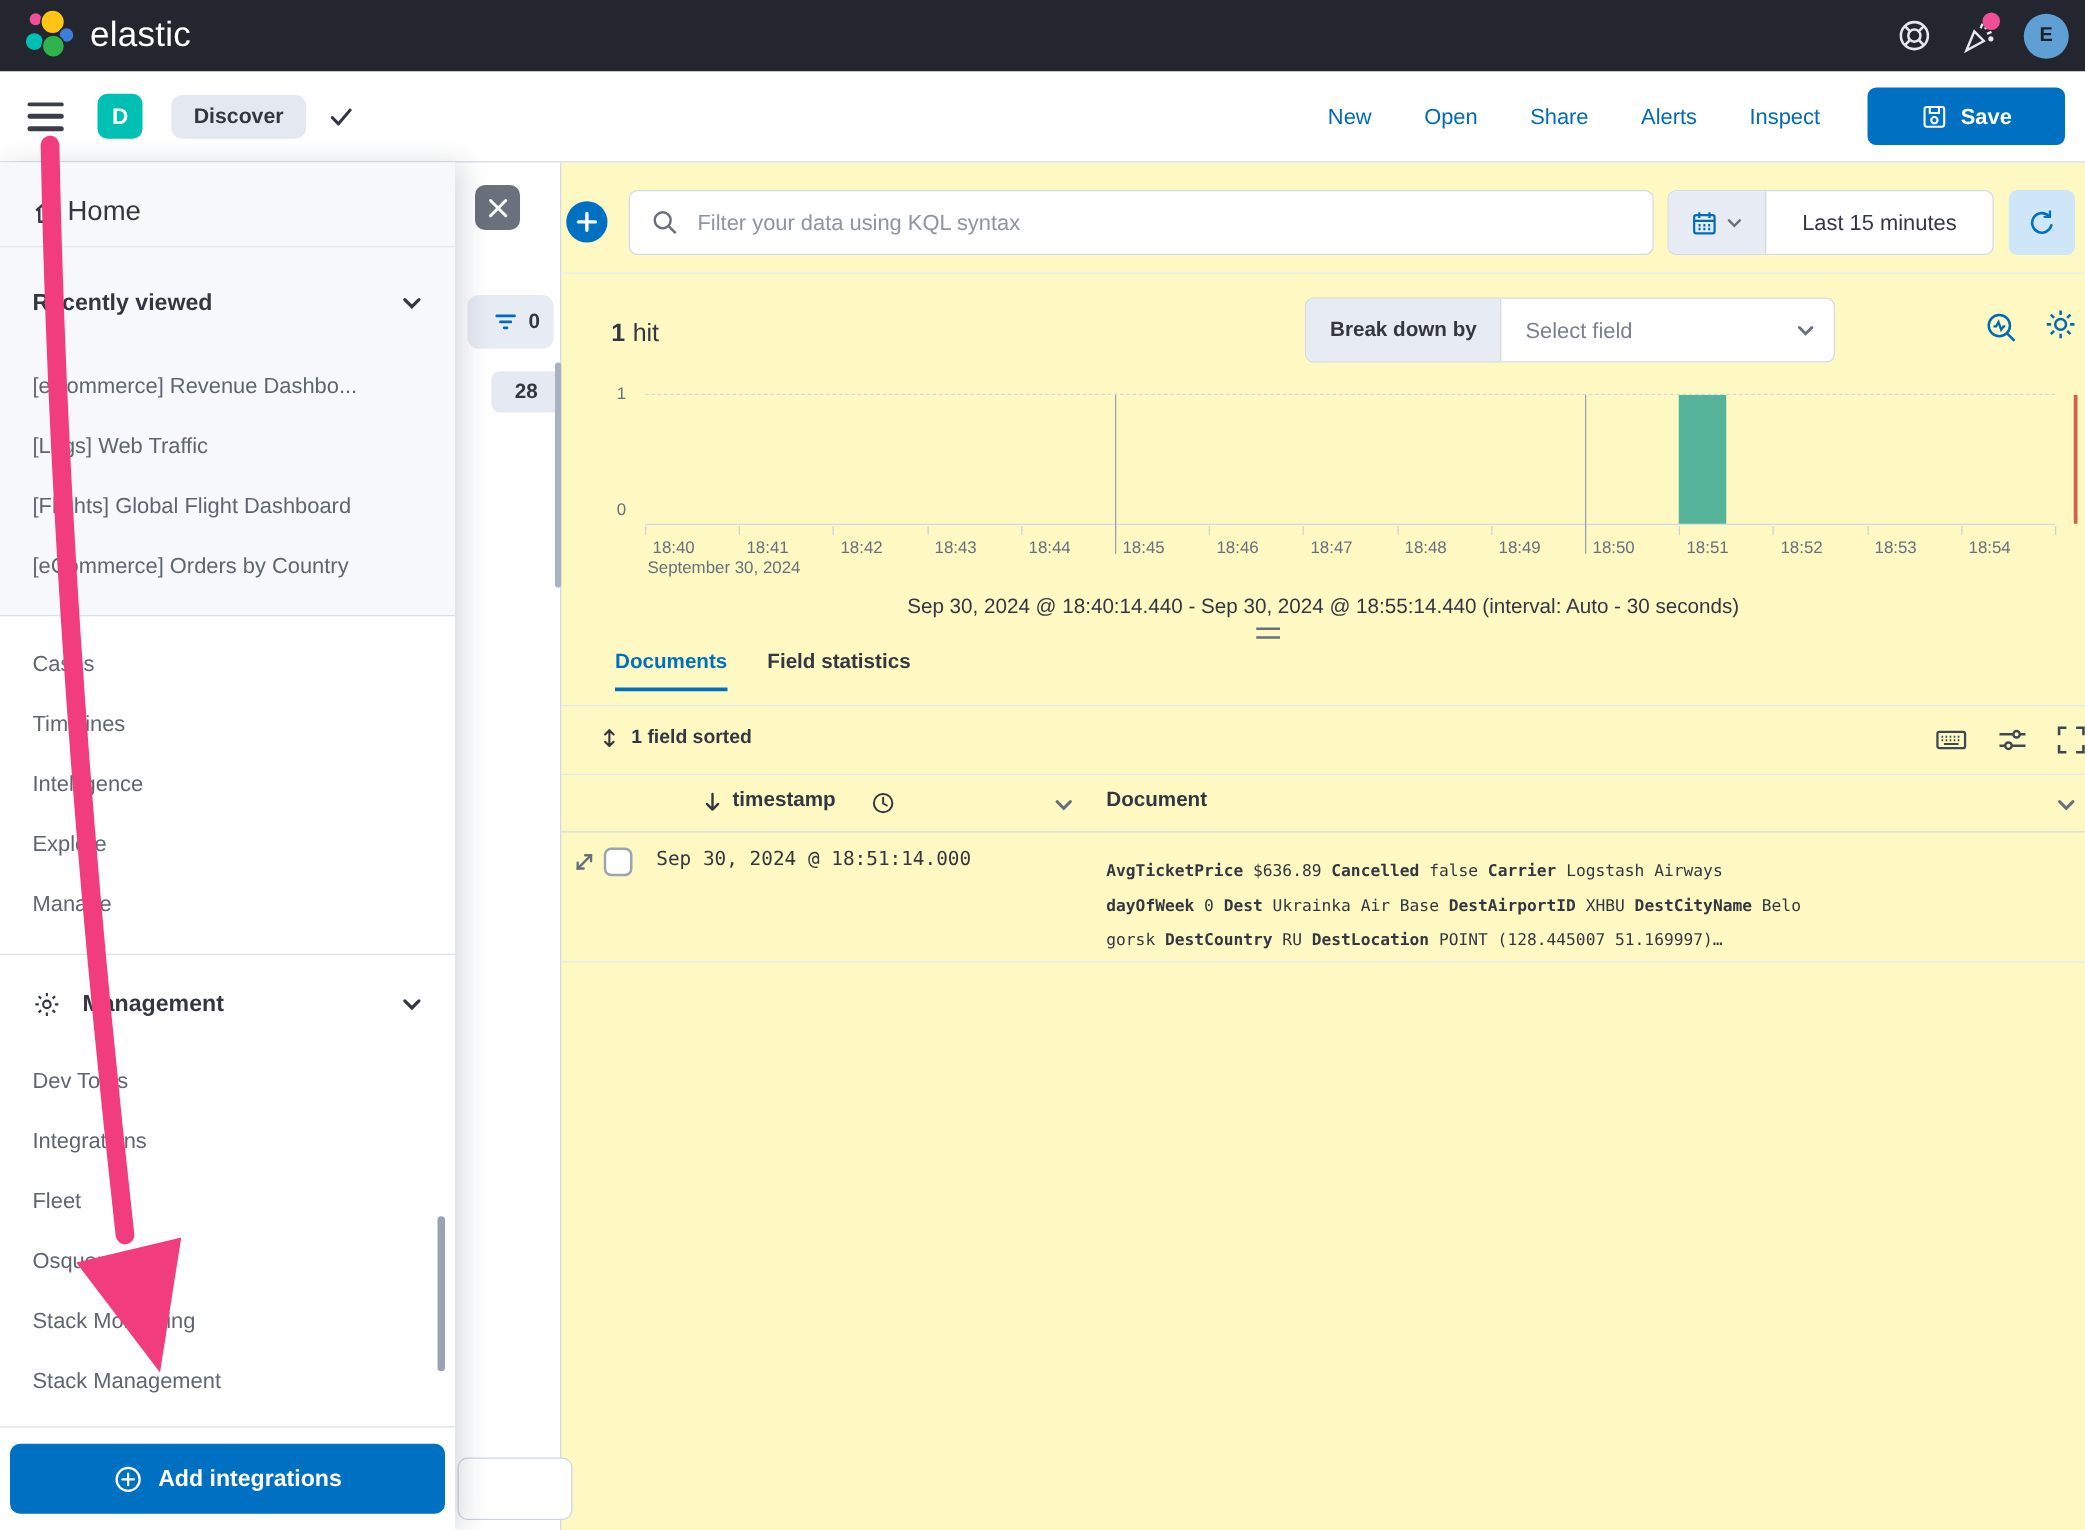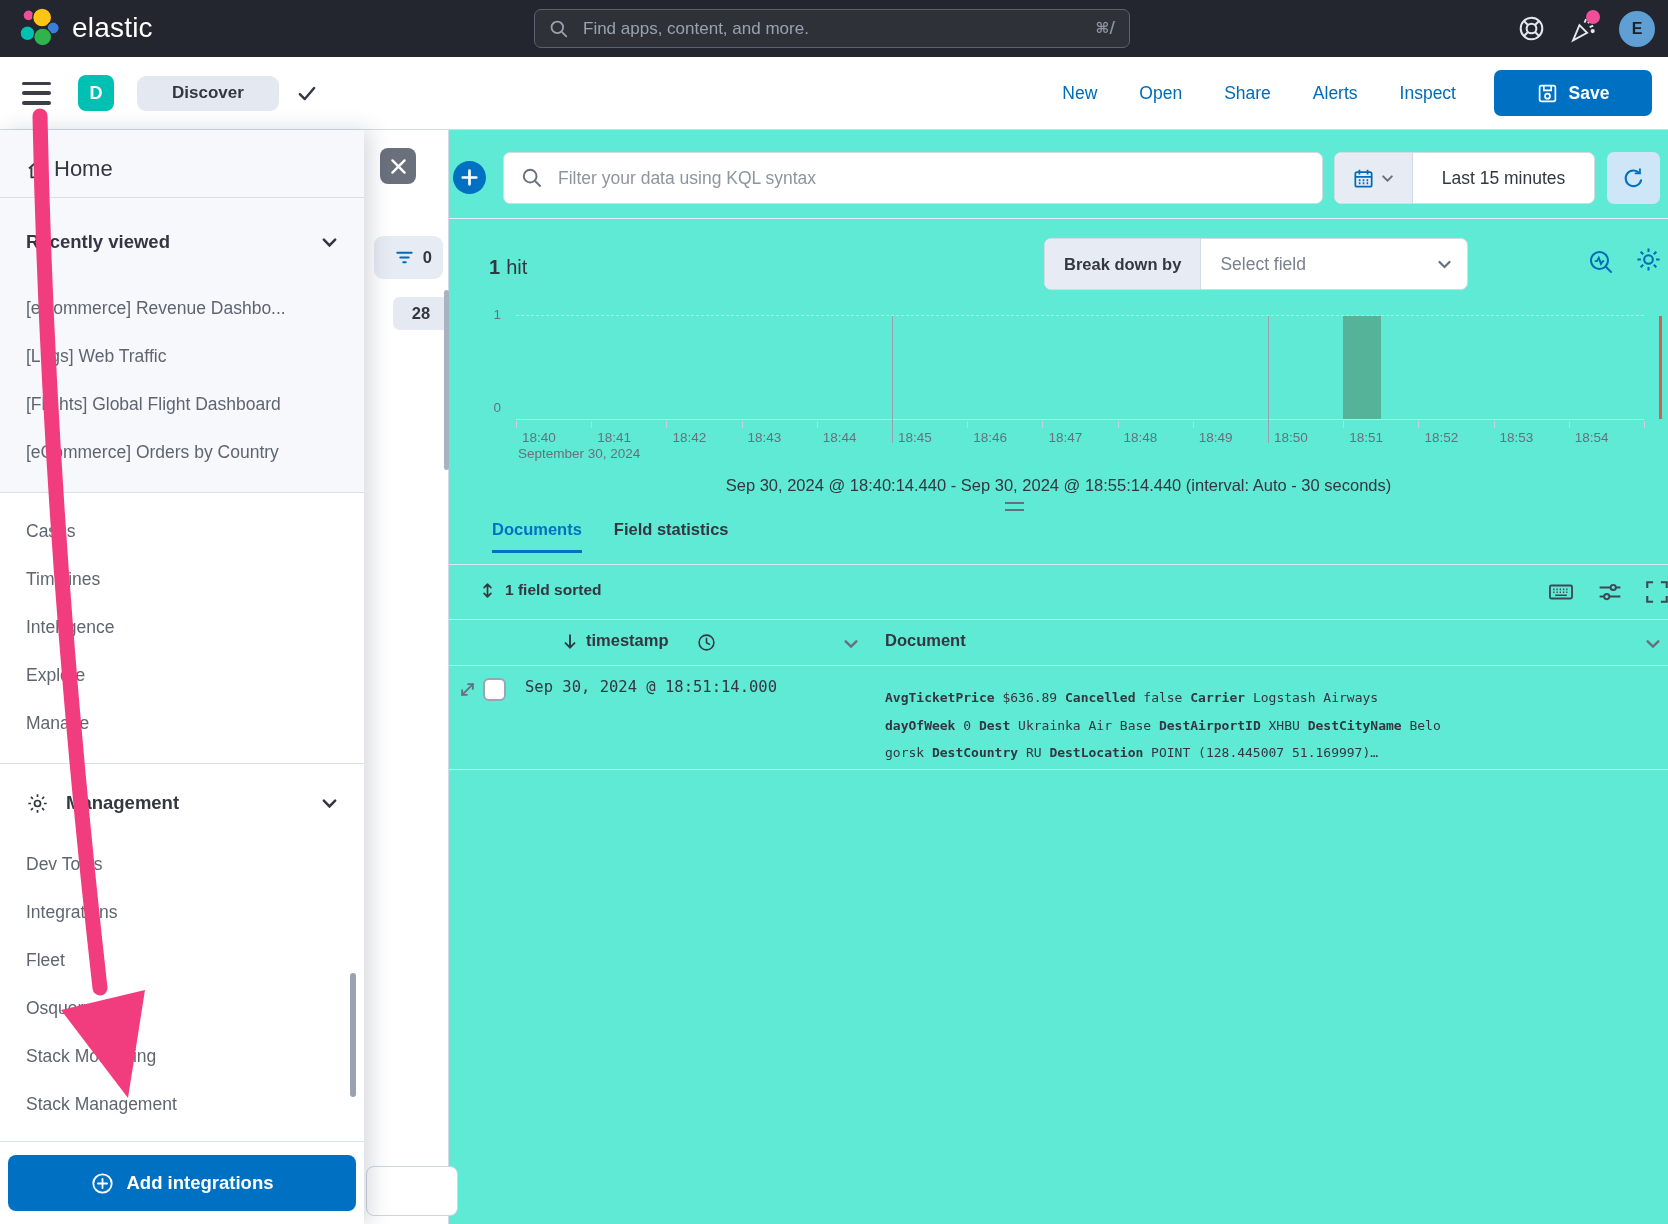--- a/index.html
+++ b/index.html
@@ -24,21 +24,21 @@
   .avatar{width:36px;height:36px;border-radius:50%;background:#5f9fd4;color:#1d2026;font-weight:700;
      font-size:16px;display:flex;align-items:center;justify-content:center;}
 
   
   .toolbar{position:absolute;left:0;top:57px;width:1668px;height:73px;background:#fff;
      border-bottom:1px solid #d3dae6;display:flex;align-items:center;padding:0 16px 0 22px;z-index:14;}
   .hamburger{width:29px;height:23px;display:flex;flex-direction:column;justify-content:space-between;cursor:pointer;}
   .hamburger div{height:3.6px;background:#3b3e46;border-radius:2px;}
   .app-badge{width:36px;height:36px;border-radius:8px;background:#00bfb3;color:#fff;font-weight:700;font-size:18px;
      display:flex;align-items:center;justify-content:center;margin-left:27px;}
-  .breadcrumb-pill{margin-left:23px;height:35px;padding:0 35px;border-radius:9px;background:#e4e9f1;
+  .breadcrumb-pill{margin-left:23px;height:35px;padding:0 18px;border-radius:9px;background:#e4e9f1;
      color:#343741;font-weight:600;font-size:17px;display:flex;align-items:center;}
   .check-icon{margin-left:17px;color:#343741;}
   .toolbar-spacer{flex:1;}
   .nav-links{display:flex;gap:42px;margin-right:38px;align-items:center;}
   .nav-link{color:#006bb8;font-size:17.5px;font-weight:500;cursor:pointer;}
   .save-btn{width:158px;height:46px;border-radius:7px;background:#0071c2;color:#fff;font-size:17.5px;
      font-weight:600;display:flex;align-items:center;justify-content:center;gap:11px;border:none;cursor:pointer;}
 
   
   .sliver{position:absolute;z-index:6;}
@@ -47,21 +47,21 @@
   .filter-pill{left:374px;top:236px;width:69px;height:43px;background:#e7ebf3;border-radius:9px;
      display:flex;align-items:center;justify-content:flex-end;gap:9px;padding-right:11px;}
   .filter-pill .cnt{font-weight:700;font-size:16.5px;color:#343741;}
   .count-badge{left:393px;top:297px;width:56px;height:33px;background:#e4e9f2;border-radius:7px;
      display:flex;align-items:center;justify-content:center;font-weight:700;font-size:16.5px;color:#343741;}
   .panel-scrollbar{left:444px;top:290px;width:5px;height:180px;background:#a9b2c1;border-radius:3px;}
   .field-search{left:366px;top:1166px;width:92px;height:50px;border:1px solid #cdd5e2;border-radius:8px;background:#fff;}
   .field-search input{width:100%;height:100%;border:none;outline:none;background:transparent;}
 
   
-  .main{position:absolute;left:448px;top:130px;width:1220px;height:1094px;background:#5eead4;
+  .main{position:absolute;left:448px;top:130px;width:1220px;height:1094px;background:#fef9c3;
      border-left:1px solid #d3dae6;z-index:1;}
   .add-filter-btn{position:absolute;left:4px;top:31px;width:33px;height:33px;border-radius:50%;
      background:#0071c2;color:#fff;display:flex;align-items:center;justify-content:center;cursor:pointer;}
   .kql-bar{position:absolute;left:54px;top:22px;width:820px;height:52px;border:1px solid #d3dae6;border-radius:7px;
      background:#fff;display:flex;align-items:center;gap:13px;padding:0 17px;}
   .kql-bar input{flex:1;border:none;outline:none;font-size:17.5px;font-family:"Liberation Sans",sans-serif;color:#343741;}
   .kql-bar input::placeholder{color:#8e959f;}
   .datepicker{position:absolute;left:885px;top:22px;width:261px;height:52px;border:1px solid #d3dae6;
      border-radius:7px;display:flex;overflow:hidden;background:#fff;cursor:pointer;}
   .dp-left{width:78px;background:#e7ebf3;border-right:1px solid #d3dae6;display:flex;align-items:center;
@@ -154,28 +154,20 @@
   <header class="top-header">
     <div class="brand">
       <svg width="42" height="42" viewBox="0 0 40 40">
         <circle cx="10" cy="8" r="5.2" fill="#f04e98" stroke="#23262e" stroke-width="1.2"></circle>
         <circle cx="23" cy="10" r="9" fill="#fec514" stroke="#23262e" stroke-width="1.2"></circle>
         <circle cx="33.5" cy="20" r="5.8" fill="#3b7dd8" stroke="#23262e" stroke-width="1.2"></circle>
         <circle cx="9" cy="25" r="7" fill="#00bfb3" stroke="#23262e" stroke-width="1.2"></circle>
         <circle cx="23.5" cy="28.5" r="8.5" fill="#2fb34c" stroke="#23262e" stroke-width="1.2"></circle>
       </svg>
       <span class="brand-name">elastic</span>
-    </div>
-    <div class="global-search">
-      <svg width="20" height="20" viewBox="0 0 18 18" fill="none" stroke="#9aa2af" stroke-width="1.6">
-        <circle cx="7.5" cy="7.5" r="5.2"></circle>
-          <path d="M11.5 11.5 L16 16"></path>
-      </svg>
-      <input placeholder="Find apps, content, and more." style="">
-      <span class="search-shortcut uicon">⌘/</span>
     </div>
     <div class="header-right">
       <span class="hicon">
         <svg width="27" height="27" viewBox="0 0 20 20" fill="none" stroke="#e3e8f0" stroke-width="1.5">
           <circle cx="10" cy="10" r="8"></circle>
             <circle cx="10" cy="10" r="3.6"></circle>
           <path d="M4.4 4.4l3 3M15.6 4.4l-3 3M4.4 15.6l3-3M15.6 15.6l-3-3"></path>
         </svg>
       </span>
       <span class="hicon">

